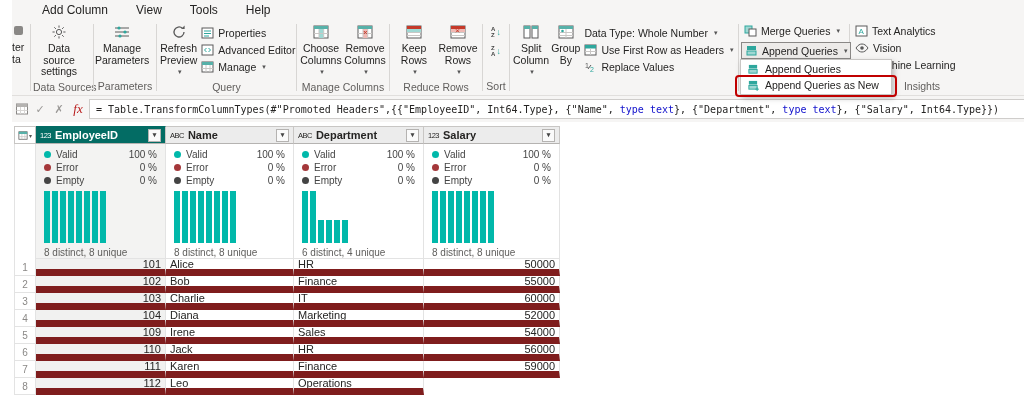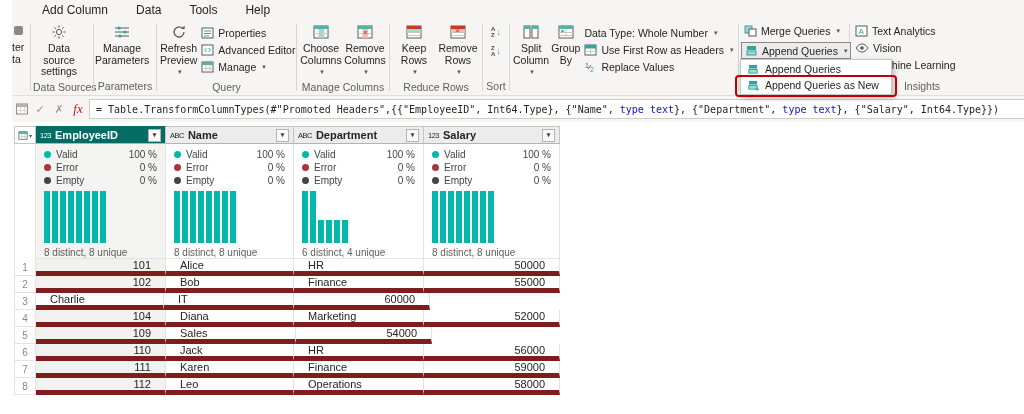--- a/index.html
+++ b/index.html
@@ -75,35 +75,35 @@
   .dot { width:7px; height:7px; border-radius:50%; flex:0 0 auto; }
   .dot-valid { background:#01b8aa; } .dot-error { background:#a4373a; } .dot-empty { background:#444; }
   .pct { margin-left:auto; }
   .hist { height:52px; margin-top:4px; display:flex; align-items:flex-end; gap:2px; }
   .hist i { width:6px; background:#01b8aa; display:block; }
   .distinct { margin-top:4px; color:#5f5e5c; font-size:10px; white-space:nowrap; }
 
   .drow { display:flex; height:17px; }
   .rn { width:22px; border-left:1px solid #e3e3e3; border-right:1px solid #e3e3e3; border-bottom:1px solid #e3e3e3;
         color:#8a8886; display:flex; align-items:center; justify-content:center; font-size:10px; cursor:pointer; }
-  .cell { border-right:1px solid #e3e3e3; border-bottom:5px solid #7f1d1d; display:flex; align-items:center;
-          padding:0 14px; overflow:hidden; cursor:default; }
+  .cell { border-right:1px solid #e3e3e3; border-bottom:7px solid #7f1d1d; display:flex; align-items:center;
+          padding:0 4px; overflow:hidden; cursor:default; }
   .cell.num { justify-content:flex-end; }
   .cell.sel { background:#f1f1f0; }
 
   svg { display:block; }
 </style>
 </head>
 <body>
 
 <div class="app">
 
   <div class="menubar">
     <span class="menu-item">Add Column</span>
-    <span class="menu-item">Data</span>
+    <span class="menu-item">View</span>
     <span class="menu-item">Tools</span>
     <span class="menu-item">Help</span>
   </div>
 
   <div class="ribbon">
 
     <div class="partialbtn">
       <span class="pico"></span>
       <span>ter</span>
       <span>ta</span>
@@ -600,34 +600,36 @@
     </div>
     <div class="drow">
       <div class="rn">2</div>
       <div class="cell num sel c1">102</div>
       <div class="cell c2">Bob</div>
       <div class="cell c3">Finance</div>
       <div class="cell num c4">55000</div>
     </div>
     <div class="drow">
       <div class="rn">3</div>
+      <div class="cell num sel c1">103</div>
       <div class="cell c2">Charlie</div>
       <div class="cell c3">IT</div>
       <div class="cell num c4">60000</div>
     </div>
     <div class="drow">
       <div class="rn">4</div>
       <div class="cell num sel c1">104</div>
       <div class="cell c2">Diana</div>
       <div class="cell c3">Marketing</div>
       <div class="cell num c4">52000</div>
     </div>
     <div class="drow">
       <div class="rn">5</div>
       <div class="cell num sel c1">109</div>
+      <div class="cell c2">Irene</div>
       <div class="cell c3">Sales</div>
       <div class="cell num c4">54000</div>
     </div>
     <div class="drow">
       <div class="rn">6</div>
       <div class="cell num sel c1">110</div>
       <div class="cell c2">Jack</div>
       <div class="cell c3">HR</div>
       <div class="cell num c4">56000</div>
     </div>
@@ -636,17 +638,16 @@
       <div class="cell num sel c1">111</div>
       <div class="cell c2">Karen</div>
       <div class="cell c3">Finance</div>
       <div class="cell num c4">59000</div>
     </div>
     <div class="drow">
       <div class="rn">8</div>
       <div class="cell num sel c1">112</div>
       <div class="cell c2">Leo</div>
       <div class="cell c3">Operations</div>
-      <div class="cell num c4">58000</div>
     </div>
 
   </div>
 </div>
 
 </body></html>

